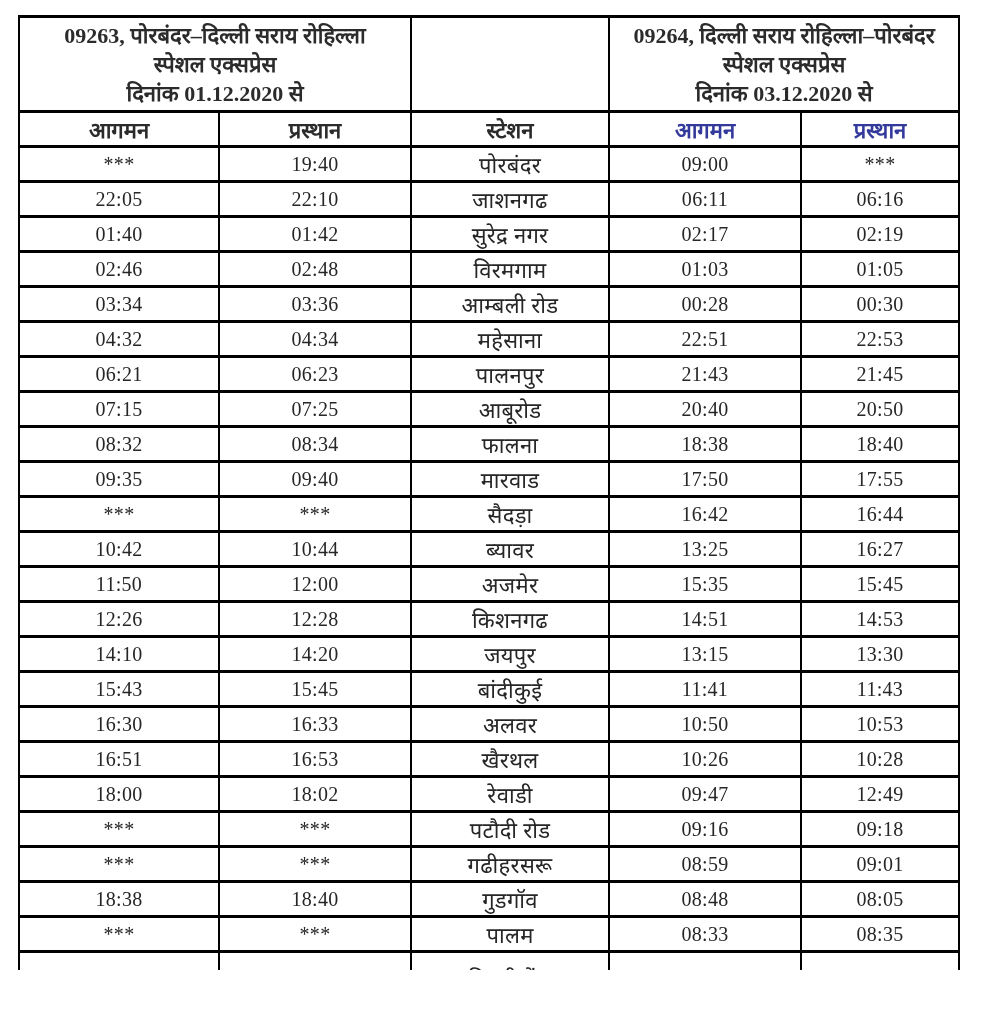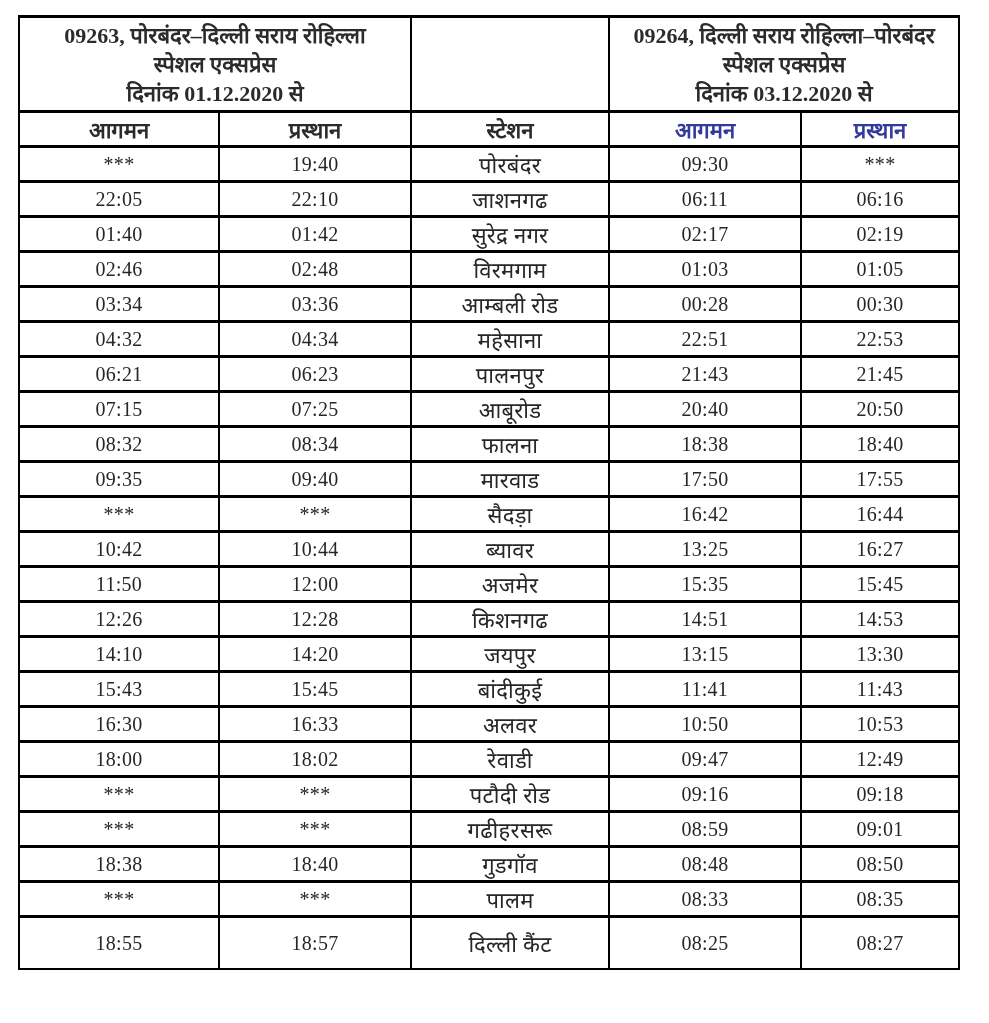--- a/index.html
+++ b/index.html
@@ -99,21 +99,21 @@
         <th>स्टेशन</th>
         <th class="blue">आगमन</th>
         <th class="blue">प्रस्थान</th>
       </tr>
     </thead>
     <tbody>
         <tr>
           <td>***</td>
           <td>19:40</td>
           <td class="station">पोरबंदर</td>
-          <td>09:30</td>
+          <td>09:00</td>
           <td>***</td>
         </tr>
         <tr>
           <td>22:05</td>
           <td>22:10</td>
           <td class="station">जाशनगढ</td>
           <td>06:11</td>
           <td>06:16</td>
         </tr>
         <tr>
@@ -215,20 +215,27 @@
           <td>11:43</td>
         </tr>
         <tr>
           <td>16:30</td>
           <td>16:33</td>
           <td class="station">अलवर</td>
           <td>10:50</td>
           <td>10:53</td>
         </tr>
         <tr>
+          <td>16:51</td>
+          <td>16:53</td>
+          <td class="station">खैरथल</td>
+          <td>10:26</td>
+          <td>10:28</td>
+        </tr>
+        <tr>
           <td>18:00</td>
           <td>18:02</td>
           <td class="station">रेवाडी</td>
           <td>09:47</td>
           <td>12:49</td>
         </tr>
         <tr>
           <td>***</td>
           <td>***</td>
           <td class="station">पटौदी रोड</td>
@@ -240,21 +247,21 @@
           <td>***</td>
           <td class="station">गढीहरसरू</td>
           <td>08:59</td>
           <td>09:01</td>
         </tr>
         <tr>
           <td>18:38</td>
           <td>18:40</td>
           <td class="station">गुडगॉव</td>
           <td>08:48</td>
-          <td>08:50</td>
+          <td>08:05</td>
         </tr>
         <tr>
           <td>***</td>
           <td>***</td>
           <td class="station">पालम</td>
           <td>08:33</td>
           <td>08:35</td>
         </tr>
         <tr>
           <td>18:55</td>

